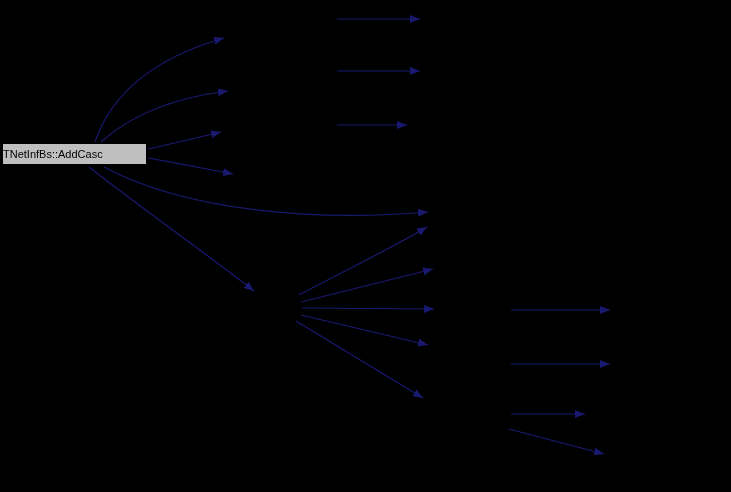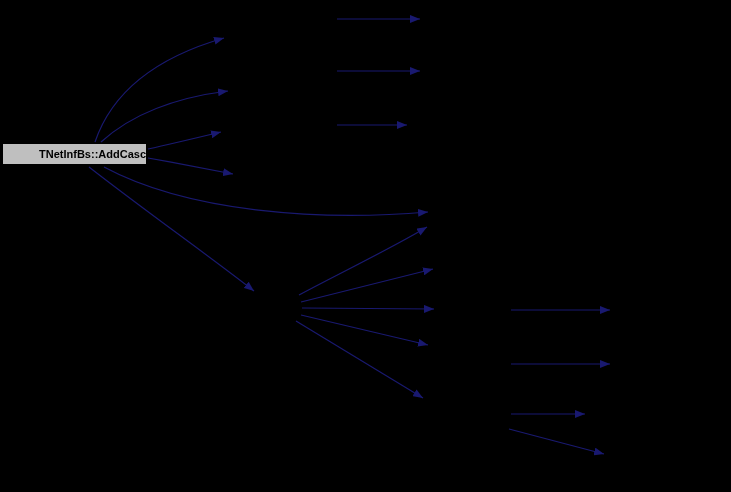--- a/index.html
+++ b/index.html
@@ -33,26 +33,25 @@
     left: 2px;
     top: 143px;
     width: 145px;
     height: 22px;
     box-sizing: border-box;
     background: var(--node-fill, #bfbfbf);
     border: 1px solid var(--node-border, #000000);
     color: var(--node-text, #000000);
     display: flex;
     align-items: center;
-    justify-content: flex-end;
+    justify-content: flex-start;
     font-size: 11px;
     line-height: 1;
     cursor: pointer;
     white-space: nowrap;
-    font-weight: bold;
   }
 </style>
 </head>
 <body>
 
 <svg class="graph-canvas" width="731" height="492" viewBox="0 0 731 492" xmlns="http://www.w3.org/2000/svg">
   <defs>
     <marker id="arrow" markerWidth="10" markerHeight="8" refX="10" refY="4" orient="auto" markerUnits="userSpaceOnUse">
       <path class="arrowhead" d="M0,0 L10,4 L0,8 z"></path>
     </marker>

